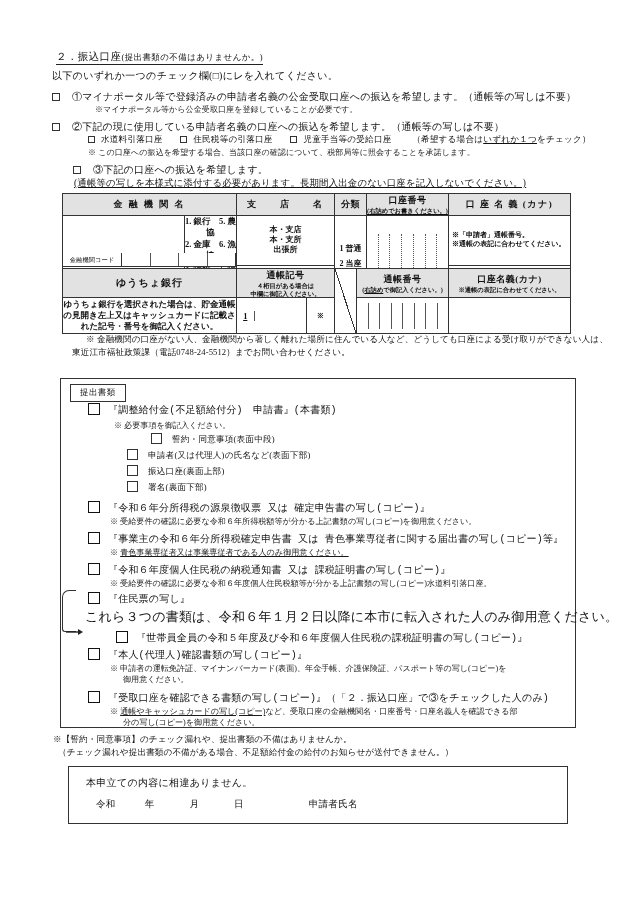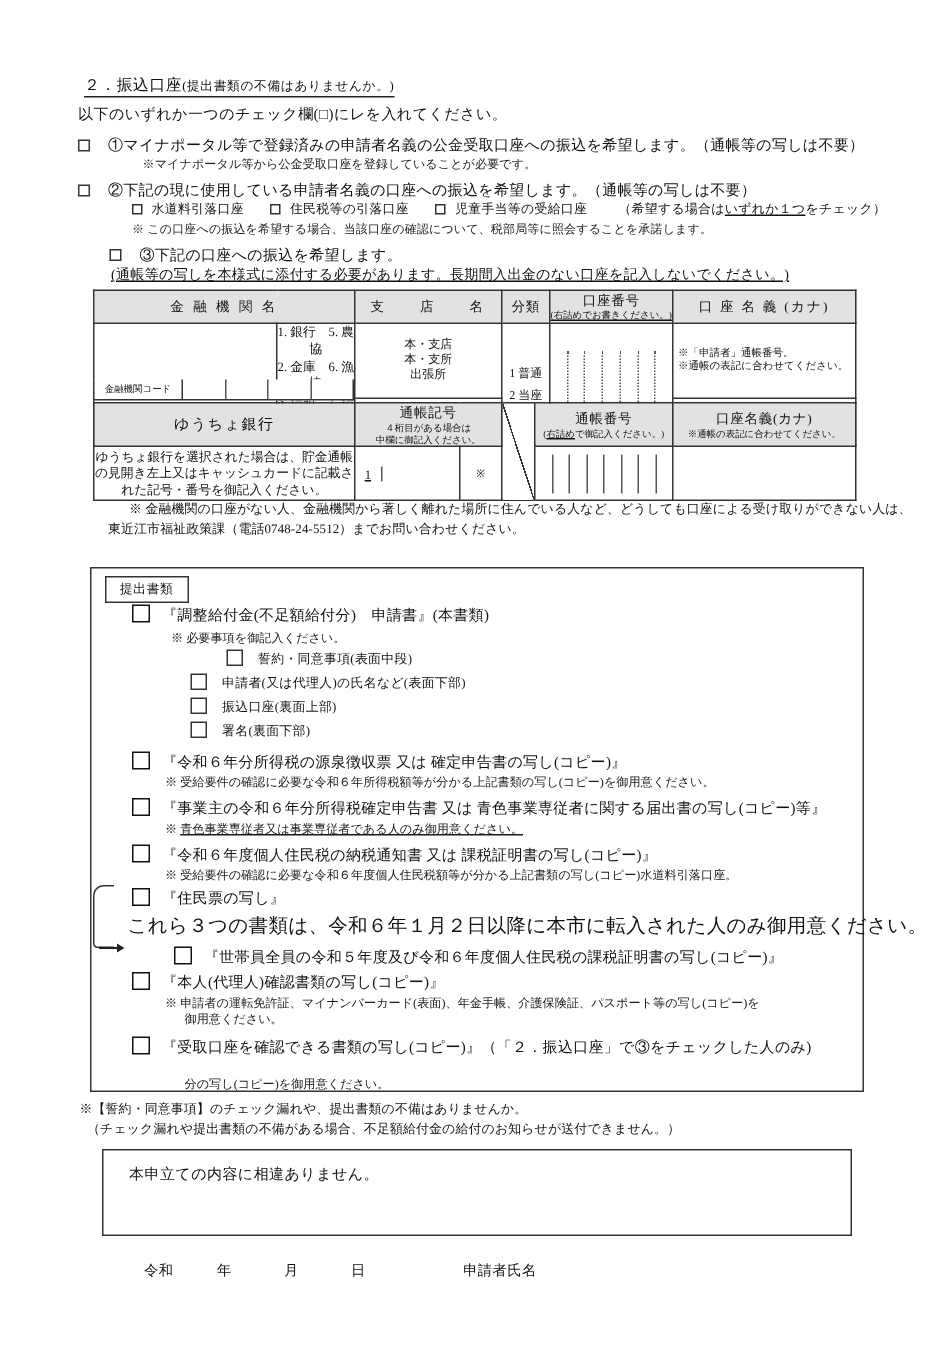--- a/index.html
+++ b/index.html
@@ -36,21 +36,21 @@
     vertical-align:-1px; margin-right:6px;
   }
   .box.sm { width:7px; height:7px; }
   .note { font-size:8px; letter-spacing:0.1px; color:#222; white-space:nowrap; }
   .uline { text-decoration:underline; }
 
   
   .tbl-wrap { position:absolute; }
   table.bank { border-collapse:collapse; table-layout:fixed; }
   table.bank td, table.bank th {
-    border:1px solid #333; padding:0; font-weight:normal;
+    border:1px solid #333; padding:0; font-weight:bold;
     font-size:8.5px; text-align:center; vertical-align:middle;
   }
   table.bank .hd { background:#e2e2e2; font-size:9px; letter-spacing:2px; }
   table.bank .hd2 { background:#e2e2e2; font-size:9px; letter-spacing:0.5px; }
   .tiny { font-size:6.3px; letter-spacing:0; line-height:1.22; }
   .tiny2 { font-size:7px; letter-spacing:0; line-height:1.3; }
   .left { text-align:left; }
   .cells { display:flex; height:100%; }
   .cells > i {
     flex:1; border-right:1px dotted #555; font-style:normal;
@@ -76,21 +76,21 @@
   .sub-box {
     position:absolute; left:60px; top:378px;
     width:516px; height:350px;
     border:1px solid #333; background:#fff;
   }
   .sub-tag {
     position:absolute; left:70px; top:384px;
     border:1px solid #333; font-size:8.5px;
     padding:2px 9px; background:#fff; letter-spacing:0.4px;
   }
-  .doc { position:absolute; font-size:10px; letter-spacing:0.2px; white-space:nowrap; }
+  .doc { position:absolute; font-size:10px; letter-spacing:0.2px; white-space:nowrap;font-family:Liberation Mono, monospace; }
   .bigbox {
     display:inline-block; width:12px; height:12px;
     border:1.3px solid #111; background:#fff;
     vertical-align:-2px; margin-right:8px;
   }
   .midbox {
     display:inline-block; width:11px; height:11px;
     border:1px solid #333; background:#fff;
     vertical-align:-2px; margin-right:10px;
   }
@@ -112,21 +112,21 @@
   }
 
   
   .foot-note { position:absolute; font-size:8.6px; line-height:1.55; letter-spacing:0.1px; white-space:nowrap; }
   .decl-box {
     position:absolute; left:68px; top:766px;
     width:500px; height:58px; border:1px solid #333;
   }
   .decl-line1 { position:absolute; left:86px; top:776px; font-size:10px; letter-spacing:0.3px; }
   .decl-line2 { position:absolute; left:96px; top:798px; font-size:9.5px; letter-spacing:0.3px; }
-  .decl-line2 span { display:inline-block;margin-top:43px; }
+  .decl-line2 span { display:inline-block; }
 </style>
 </head>
 <body>
 
 <div class="page">
 
   <div class="sec-head">
     <span>２．</span><span>振込口座</span><span class="sm">(提出書類の不備はありませんか。)</span>
   </div>
 
@@ -353,20 +353,23 @@
 
   <div class="doc" style="left:88px; top:648px;">
     <span class="bigbox"></span><span>『本人(代理人)確認書類の写し(コピー)』</span>
   </div>
   <div class="docnote" style="left:110px; top:663px;">※ 申請者の運転免許証、マイナンバーカード(表面)、年金手帳、介護保険証、パスポート等の写し(コピー)を</div>
   <div class="docnote" style="left:123px; top:674px;">御用意ください。</div>
 
   <div class="doc" style="left:88px; top:691px;">
     <span class="bigbox"></span><span>『受取口座を確認できる書類の写し(コピー)』（「２．振込口座」で③をチェックした人のみ)</span>
   </div>
+  <div class="docnote" style="left:110px; top:706px;">
+    <span>※ </span><span class="uline">通帳やキャッシュカードの写し(コピー)</span><span>など、受取口座の金融機関名・口座番号・口座名義人を確認できる部</span>
+  </div>
   <div class="docnote" style="left:123px; top:717px;">分の写し(コピー)を御用意ください。</div>
 
   <div class="foot-note" style="left:53px; top:733px;">※【誓約・同意事項】のチェック漏れや、提出書類の不備はありませんか。</div>
   <div class="foot-note" style="left:58px; top:746px;">（チェック漏れや提出書類の不備がある場合、不足額給付金の給付のお知らせが送付できません。）</div>
 
   <div class="decl-box"></div>
   <div class="decl-line1">本申立ての内容に相違ありません。</div>
   <div class="decl-line2">
     <span style="width:46px;">令和</span>
     <span style="width:42px;">年</span>

